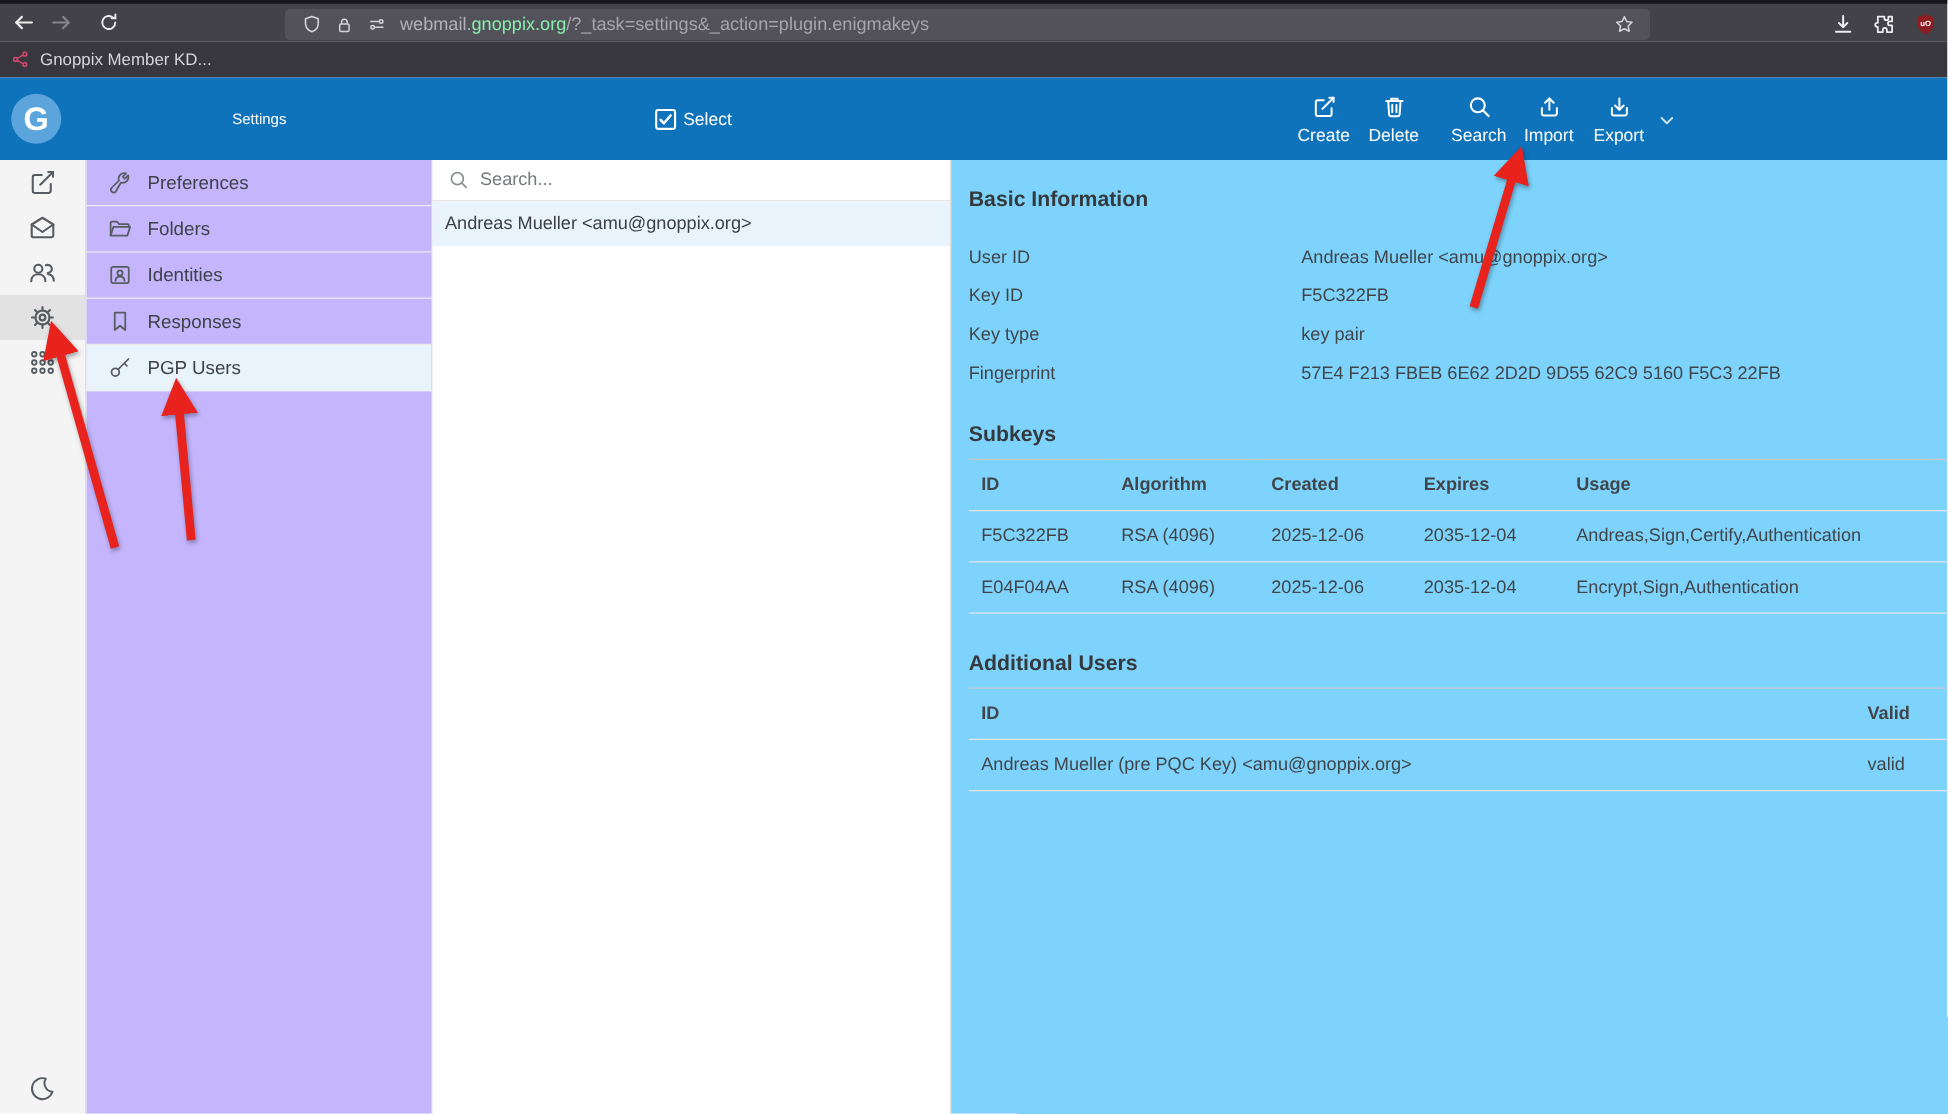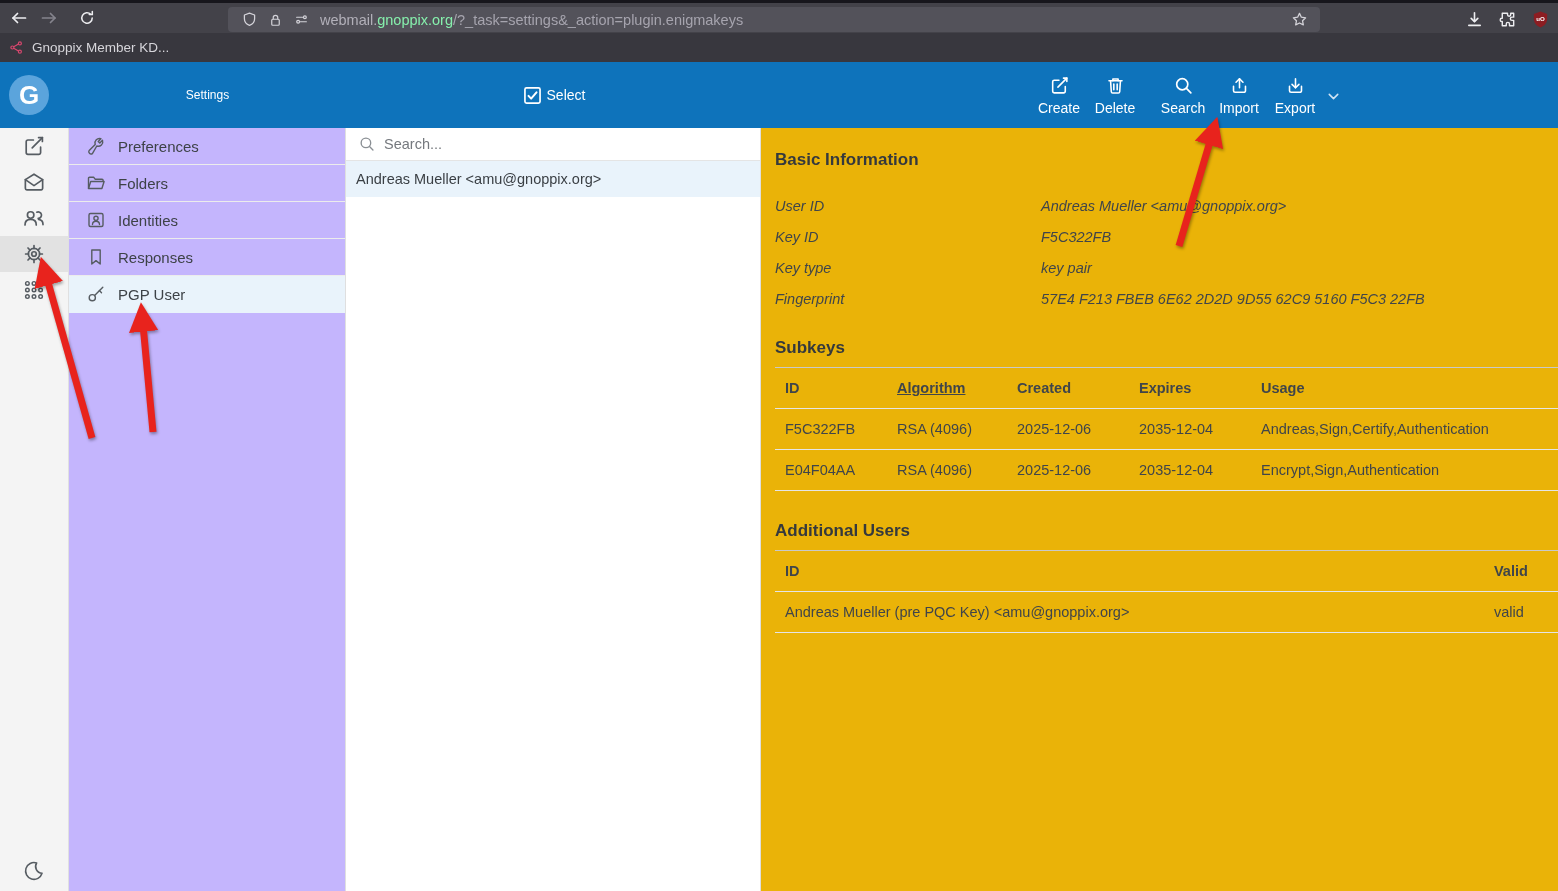--- a/index.html
+++ b/index.html
@@ -62,30 +62,30 @@
 
   .list { width:415px; background:#fff; border-right:1px solid #dfdfdf; flex:none; }
   .search-row { height:33px; display:flex; align-items:center; border-bottom:1px solid #e4e4e4; padding-left:12px; }
   .search-row .sicon { display:flex; color:#8a8f94; margin-right:8px; }
   .search-row input { border:none; outline:none; font-size:14.5px; color:#3d4247; flex:1;
     font-family:inherit; background:transparent; }
   .search-row input::placeholder { color:#75797e; }
   .list-item { height:36px; display:flex; align-items:center; padding-left:10px; font-size:14.5px;
     color:#3a3f44; background:#e9f3fb; cursor:pointer; }
 
-  .content { flex:1; background:#eab308; padding:12px 0 0 14px; color:#40454a; }
+  .content { flex:1; background:#7dd3fc; padding:12px 0 0 14px; color:#40454a; }
   .content h2 { font-size:17px; font-weight:600; color:#35393d; margin:10px 0 20px; }
-  .info-row { display:flex; height:31px; align-items:center; font-size:14.5px;font-style:italic; }
+  .info-row { display:flex; height:31px; align-items:center; font-size:14.5px; }
   .info-row .lbl { width:266px; flex:none; }
   .sec-title { margin-top:24px !important; margin-bottom:9px !important; }
   table { border-collapse:collapse; width:100%; font-size:14.5px; color:#40454a; }
   table.keys { border-top:1px solid #c9c9c9; }
   th { text-align:left; font-weight:600; padding:12px 10px; border-bottom:1px solid #e5e5e5; }
   td { padding:12px 10px; border-bottom:1px solid #e5e5e5; }
-  .col-id{width:112px;} .col-alg{width:120px;text-decoration:underline;} .col-cre{width:122px;} .col-exp{width:122px;}
+  .col-id{width:112px;} .col-alg{width:120px;} .col-cre{width:122px;} .col-exp{width:122px;}
   .col-valid{width:74px;}
 
   
   .arrows { position:absolute; left:0; top:0; width:1558px; height:891px; pointer-events:none; }
   .arrows line { stroke:#e8231d; stroke-width:7; filter:drop-shadow(1px 2px 1.5px rgba(0,0,0,.35)); }
 
   svg.i { display:block; }
 </style>
 </head>
 <body>
@@ -324,21 +324,21 @@
         <span>Responses</span>
       </div>
       <div class="menu-item selected">
         <span class="micon">
           <svg class="i" width="20" height="20" viewBox="0 0 20 20" fill="none" stroke="currentColor" stroke-width="1.4" stroke-linecap="round">
               <circle cx="6.3" cy="13.7" r="3.1"></circle>
               <path d="M8.6 11.4 L16.8 3.2"></path>
               <path d="M13.4 6.6 l2.1 2.1"></path>
             </svg>
         </span>
-        <span>PGP User</span>
+        <span>PGP Users</span>
       </div>
     </nav>
 
     <div class="list">
       <div class="search-row">
         <span class="sicon">
           <svg class="i" width="18" height="18" viewBox="0 0 20 20" fill="none" stroke="currentColor" stroke-width="1.5" stroke-linecap="round">
               <circle cx="8.8" cy="8.8" r="5.3"></circle>
               <path d="M12.8 12.8 L16.6 16.6"></path>
             </svg>

